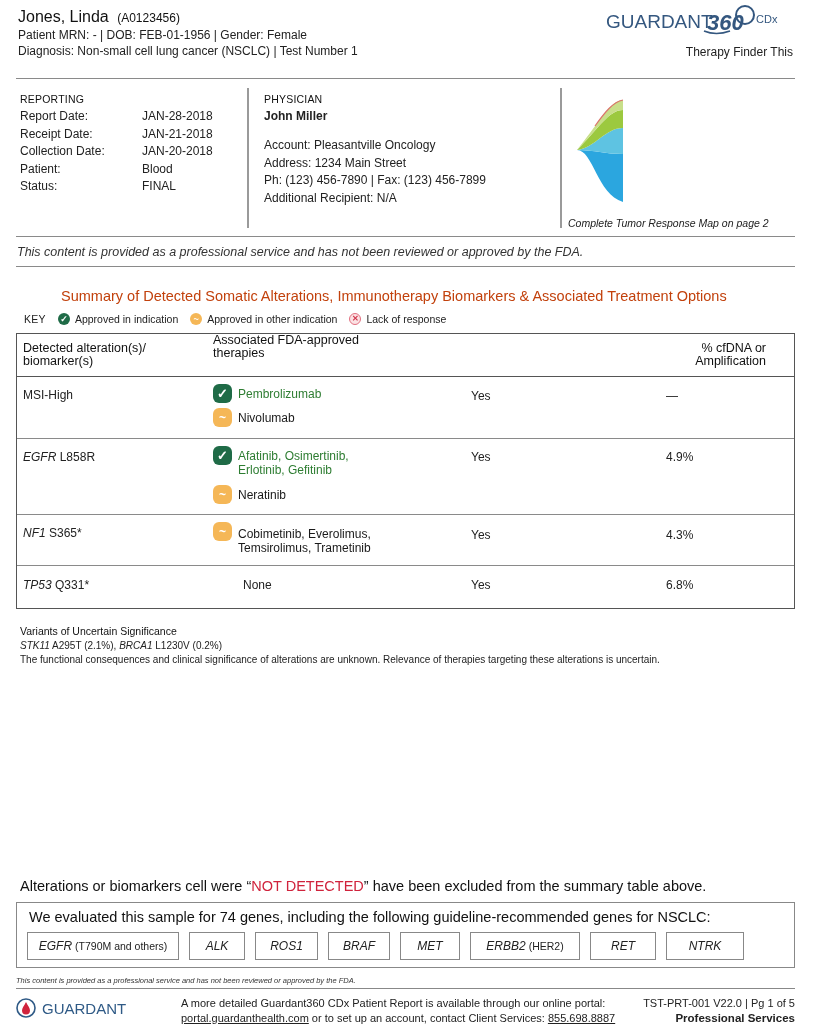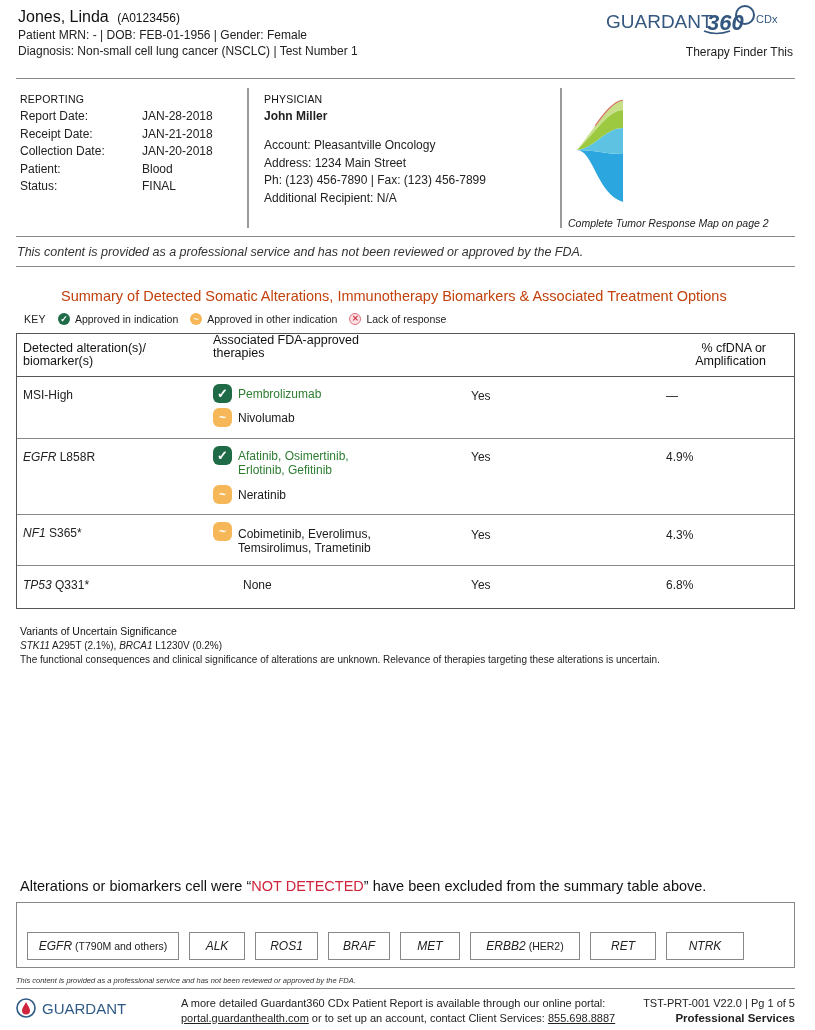--- a/index.html
+++ b/index.html
@@ -227,20 +227,21 @@
 <div class="abs vus-list">
   <span class="gene">STK11</span> <span>A295T (2.1%)</span>, <span class="gene">BRCA1</span> <span>L1230V (0.2%)</span>
 </div>
 <div class="abs vus-note">The functional consequences and clinical significance of alterations are unknown. Relevance of therapies targeting these alterations is uncertain.</div>
 
 <div class="abs nd-line">
   <span>Alterations or biomarkers cell were “</span><span class="red">NOT DETECTED</span><span>” have been excluded from the summary table above.</span>
 </div>
 
 <div class="abs eval-box">
+  <div class="eval-title">We evaluated this sample for 74 genes, including the following guideline-recommended genes for NSCLC:</div>
   <div class="genes">
     <div class="gchip" style="width:152px;">
         <span>EGFR</span>
         <span class="plain">(T790M and others)</span>
       </div>
     <div class="gchip" style="width:56px;">
         <span>ALK</span>
       </div>
     <div class="gchip" style="width:63px;">
         <span>ROS1</span>

